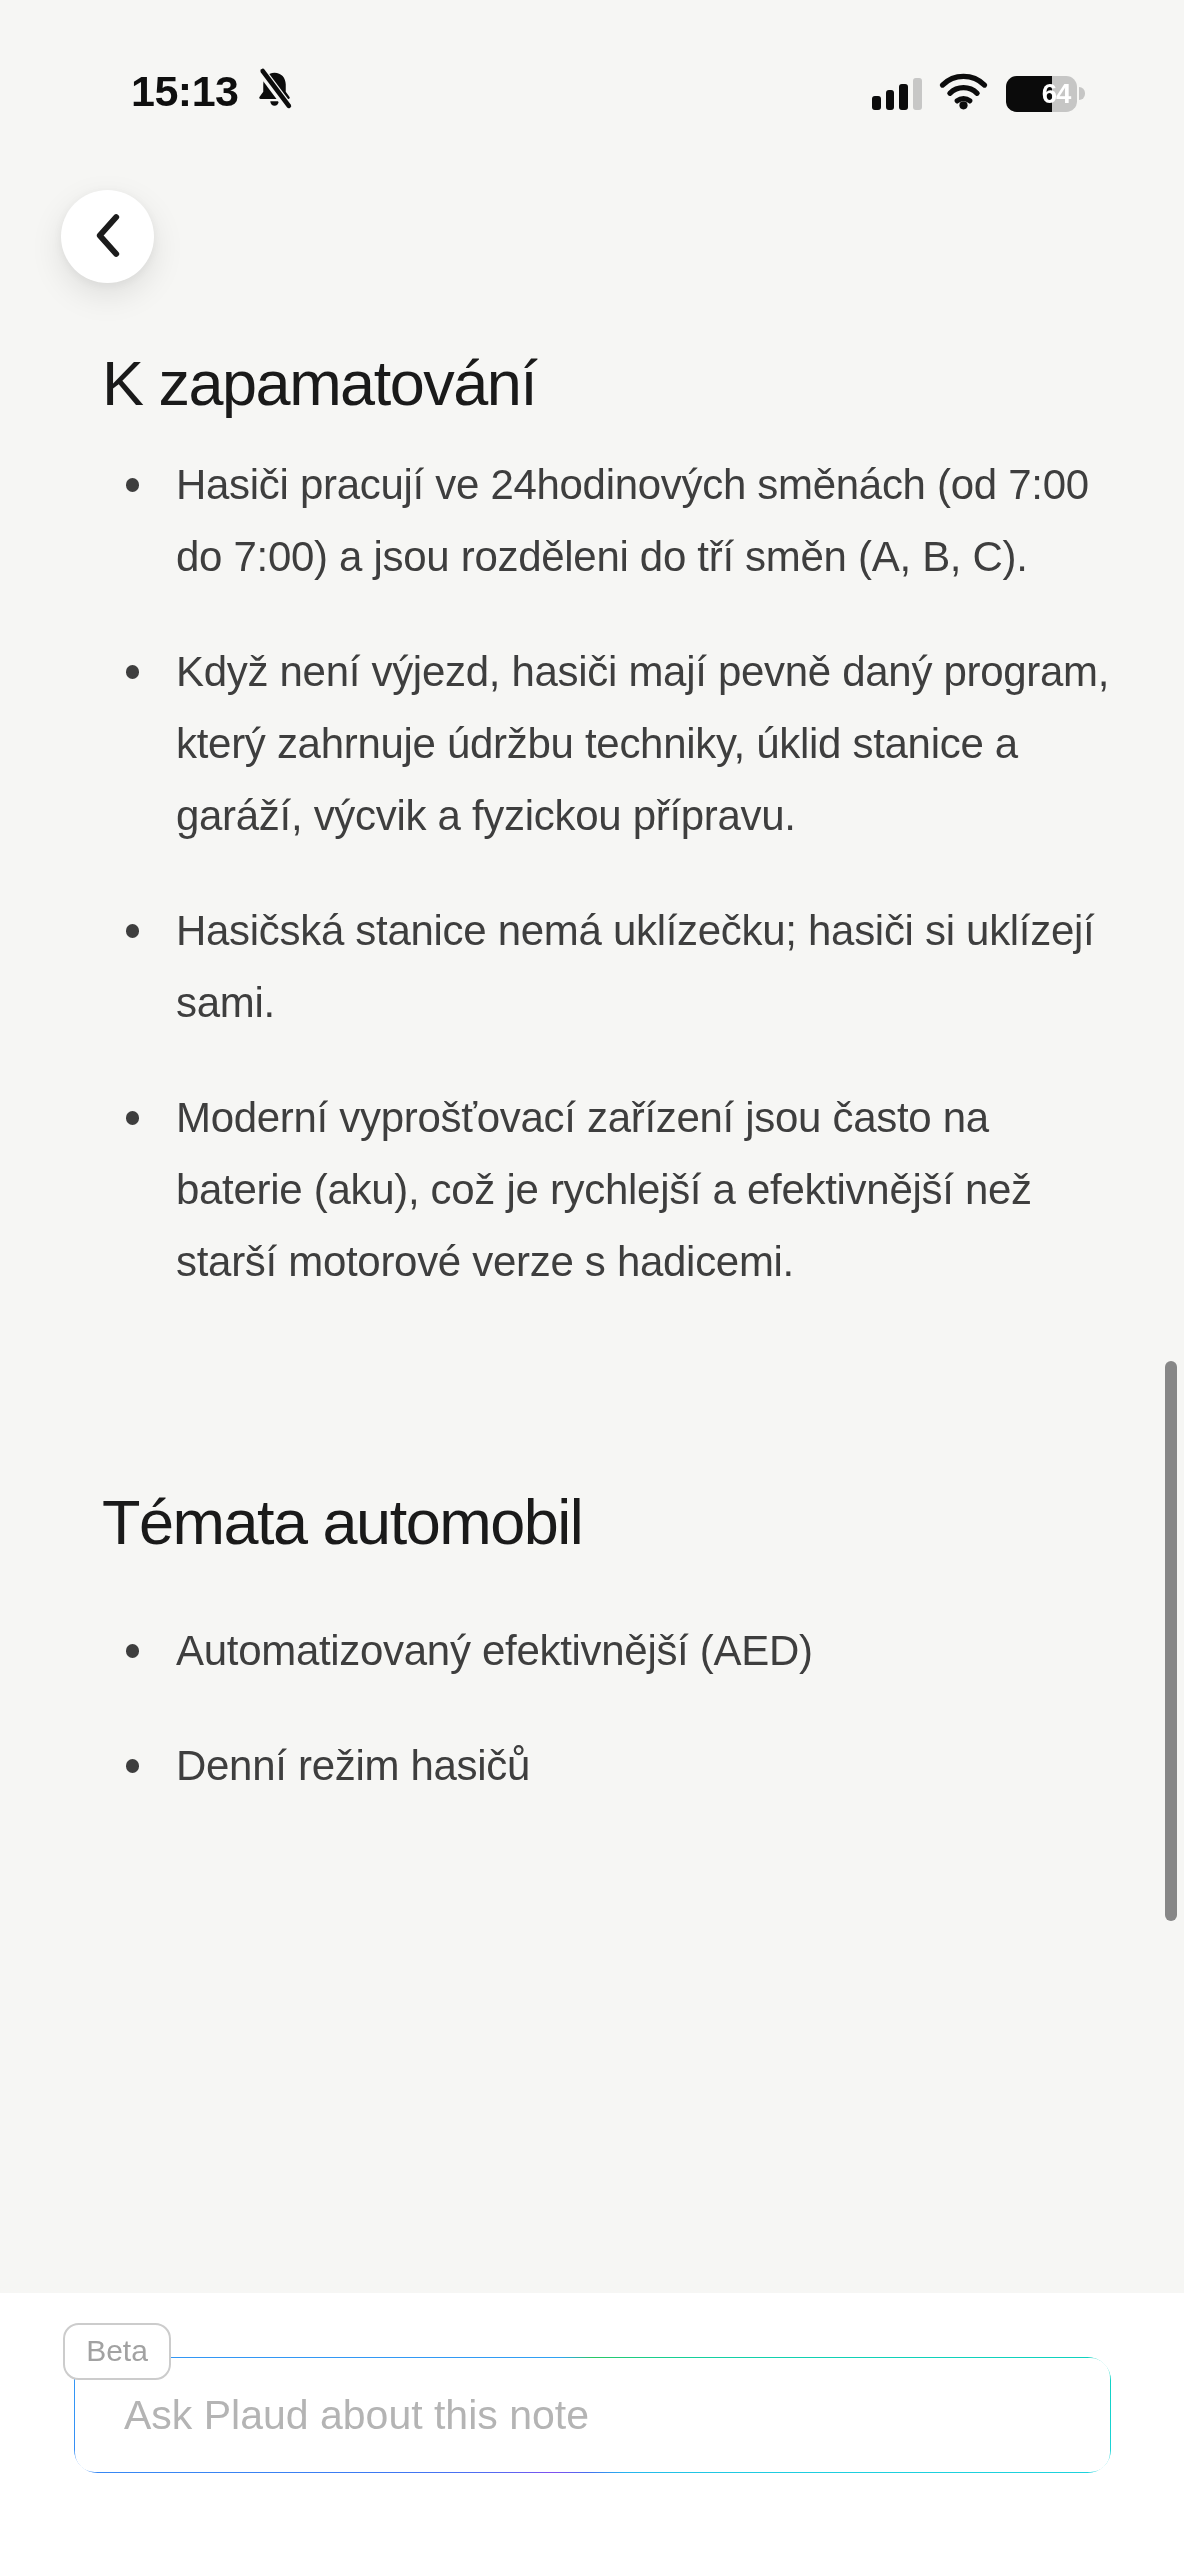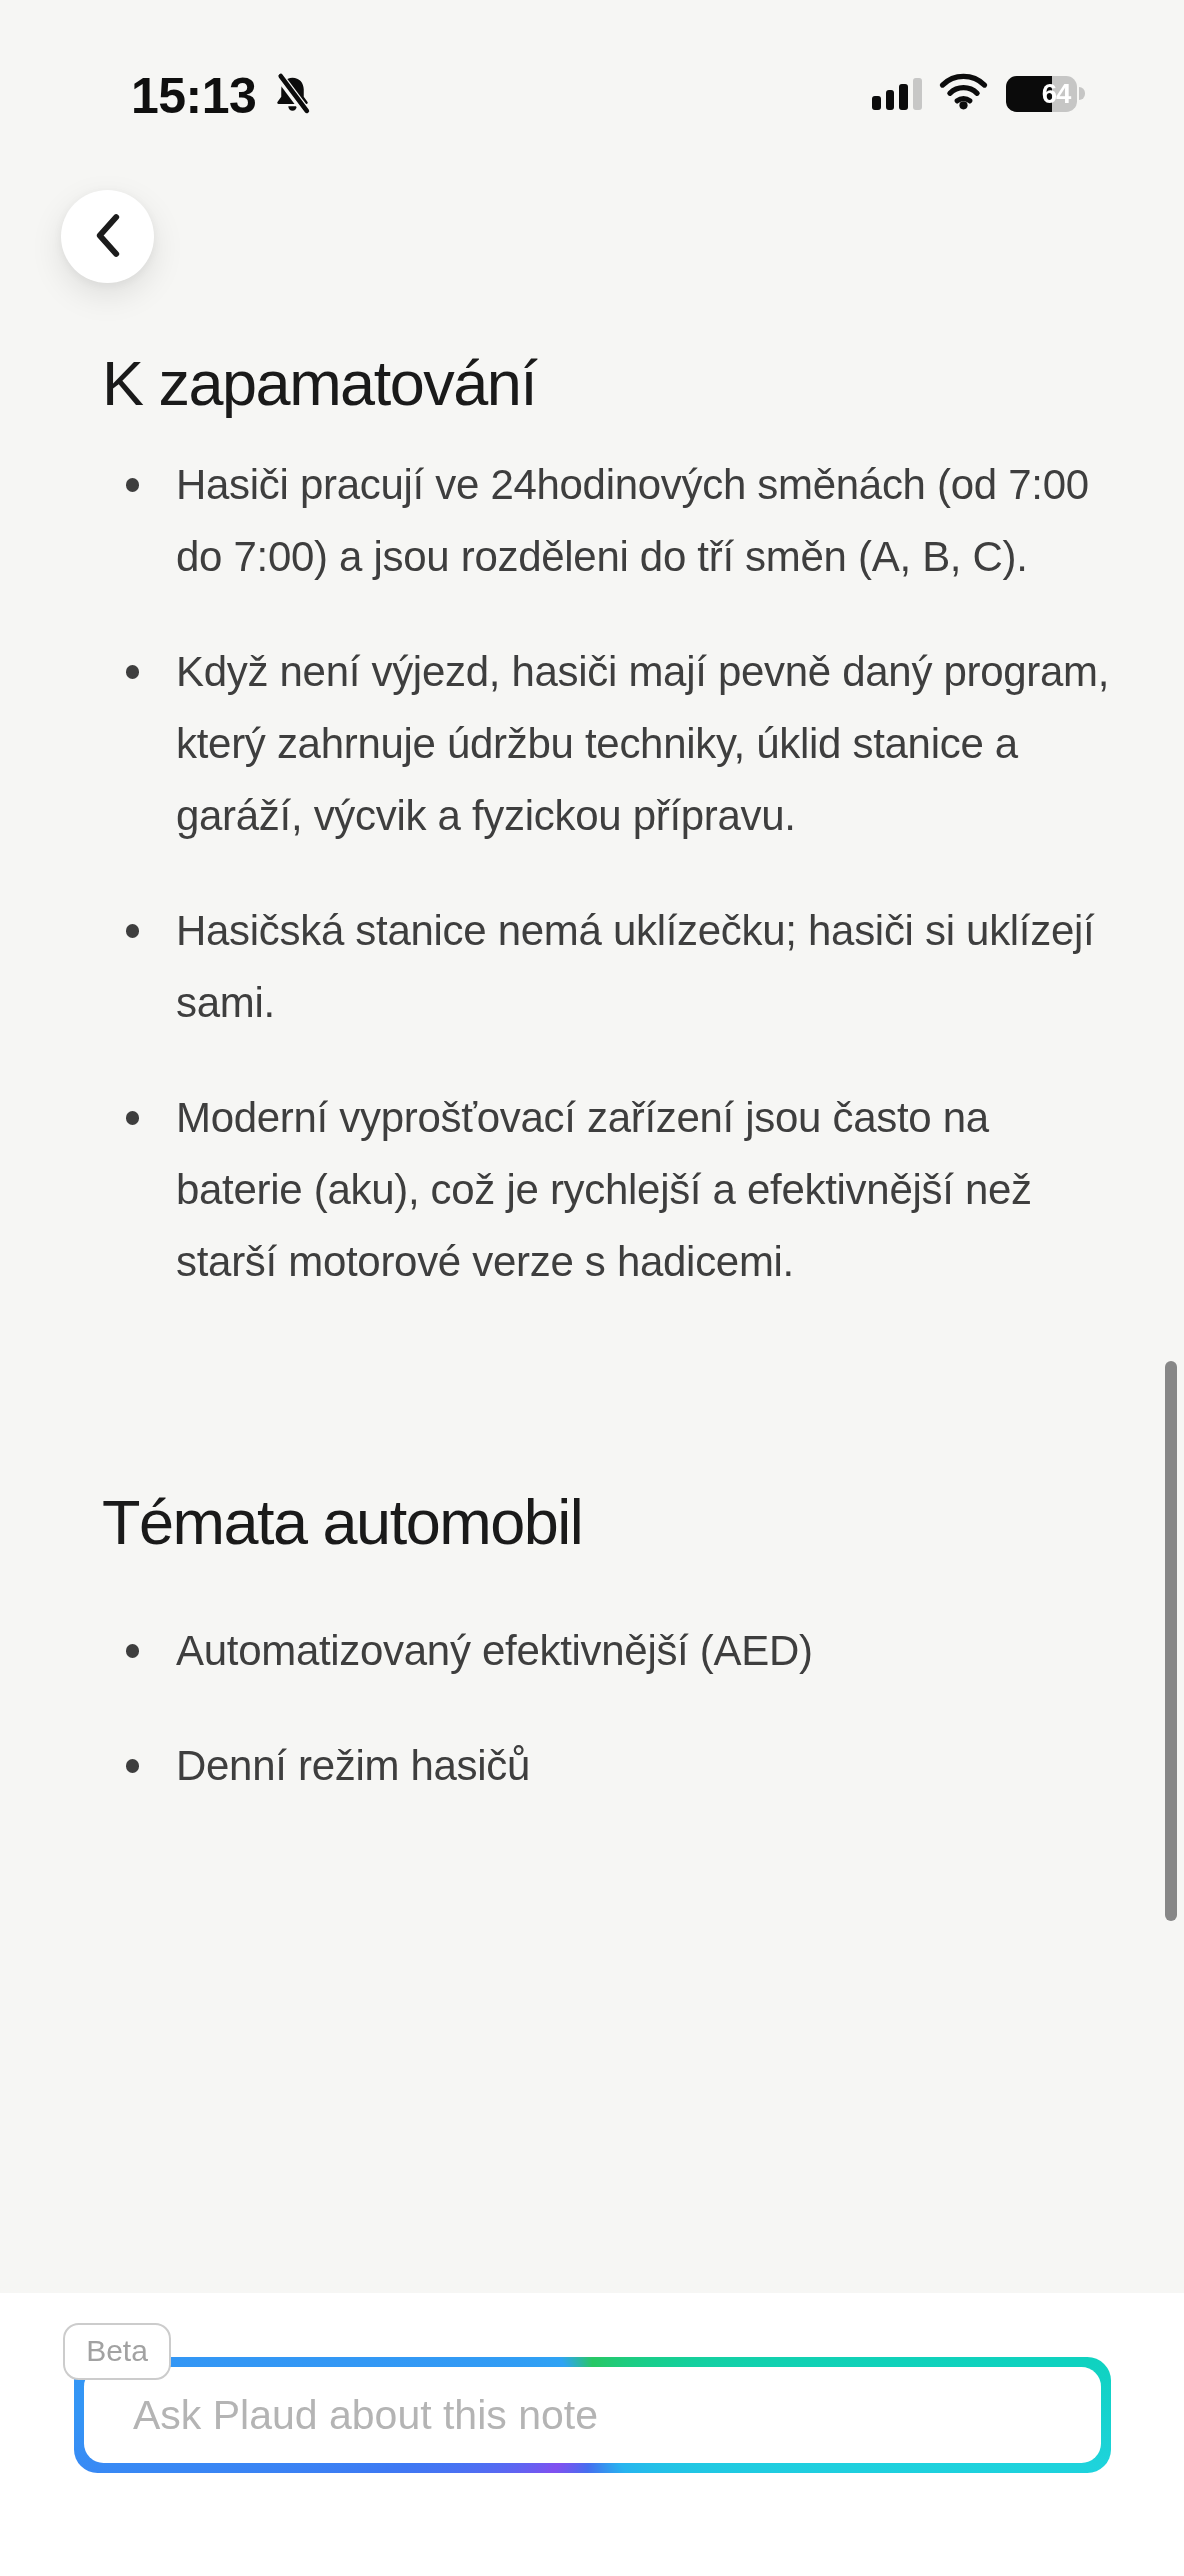--- a/index.html
+++ b/index.html
@@ -11,21 +11,21 @@
     position: relative;
   }
   .screen { position: absolute; inset: 0; }
 
   
   .status-left {
     position: absolute; left: 131px; top: 67px;
     display: flex; align-items: center; gap: 13.8px;
   }
   .status-time {
-    font-size: 50px; font-weight: 700; color: #0f0f0f; letter-spacing: -0.5px;
+    font-size: 43px; font-weight: 700; color: #0f0f0f; letter-spacing: -0.5px;
   }
   .status-right {
     position: absolute; right: 100px; top: 73px;
     display: flex; align-items: center; gap: 16.7px;
   }
   .signal { display: flex; align-items: flex-end; gap: 4.9px; height: 32px; }
   .signal .bar { width: 8.8px; border-radius: 2.9px; background: #0c0c0c; }
   .signal .b1 { height: 13.8px; } .signal .b2 { height: 19.6px; }
   .signal .b3 { height: 25.5px; } .signal .b4 { height: 32px; background: #c7c7c6; }
   .battery-wrap { display: flex; align-items: center; }
@@ -78,21 +78,21 @@
   }
   .beta-badge {
     position: absolute; left: 63px; top: 29.5px; z-index: 7;
     min-width: 108px; height: 57px; padding: 0 14px;
     background: #ffffff; border: 2.9px solid #cccccc; border-radius: 15.7px;
     display: flex; align-items: center; justify-content: center;
     font-size: 30px; color: #a2a2a2;
   }
   .ask-border {
     position: absolute; left: 74px; top: 64px; width: 1037px; height: 116px;
-    border-radius: 23.6px; padding: 10px; z-index: 6;
+    border-radius: 23.6px; padding: 1px; z-index: 6;
     background: conic-gradient(from 0deg at 50% 50%,
       #28c764 0deg,
       #17cf92 55deg,
       #0fd2c0 84deg,
       #1ed3dc 96deg,
       #27b4ef 150deg,
       #466eef 185deg,
       #8150f0 215deg,
       #3e79f3 255deg,
       #3495f5 270deg,

